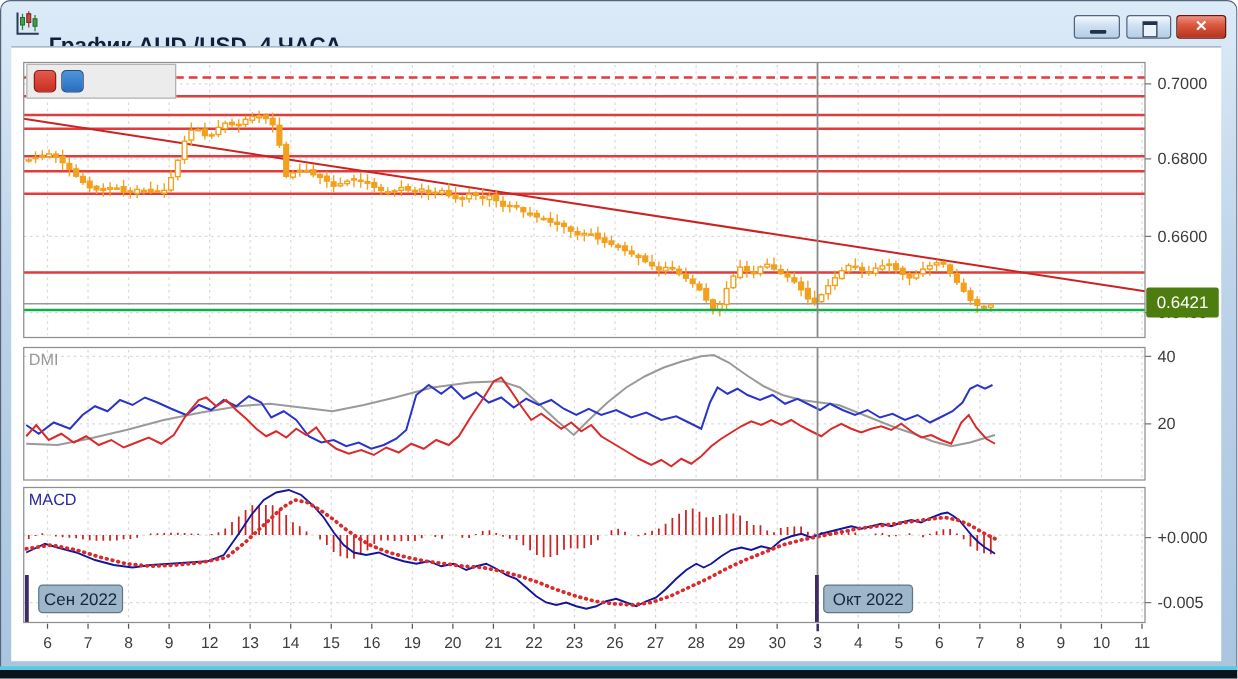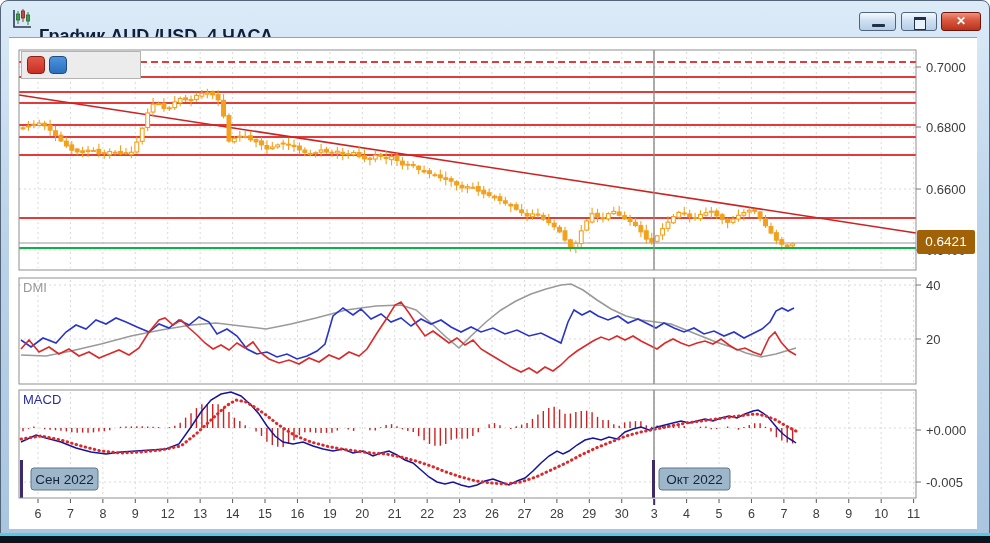--- a/index.html
+++ b/index.html
@@ -24,21 +24,21 @@
     border:1px solid #223048;border-top-width:3px;background:#e9f2fa;}
   .glyph-x{display:block;text-align:center;line-height:17px;font-size:12px;font-weight:bold;color:#fff;}
   .client{position:absolute;left:8px;top:36px;width:968px;height:491px;background:#ffffff;
     border-top:1px solid #8fa3b7;}
   #chart-svg{position:absolute;left:0;top:0;}
   .mini-toolbar{position:absolute;left:12px;top:13px;width:120px;height:28px;background:#ececec;
     border:1px solid #b3b3b3;box-sizing:border-box;}
   .tool-btn{position:absolute;top:4px;width:18px;height:18px;border-radius:4px;box-sizing:border-box;cursor:pointer;}
   .tool-red{left:5px;background:linear-gradient(#e4584c,#c92f22);border:1px solid #8a1f16;}
   .tool-blue{left:27px;background:linear-gradient(#4d93dd,#2a6fbe);border:1px solid #1d4c85;}
-  .price-tag{position:absolute;left:908px;top:192px;width:58px;height:24px;background:#a16207;
+  .price-tag{position:absolute;left:908px;top:192px;width:58px;height:24px;background:#4d7c0f;
     color:#ffffff;font-size:13.5px;line-height:24px;text-align:center;border-radius:2px;z-index:5;}
   .frame-cyan{position:absolute;left:0;top:533px;width:990px;height:3px;background:#59cbe0;}
   .frame-dark{position:absolute;left:0;top:536px;width:990px;height:7px;background:#0a141f;}
 </style>
 </head>
 <body>
 
 <div id="stage">
   <div class="window">
     <div class="titlebar">

